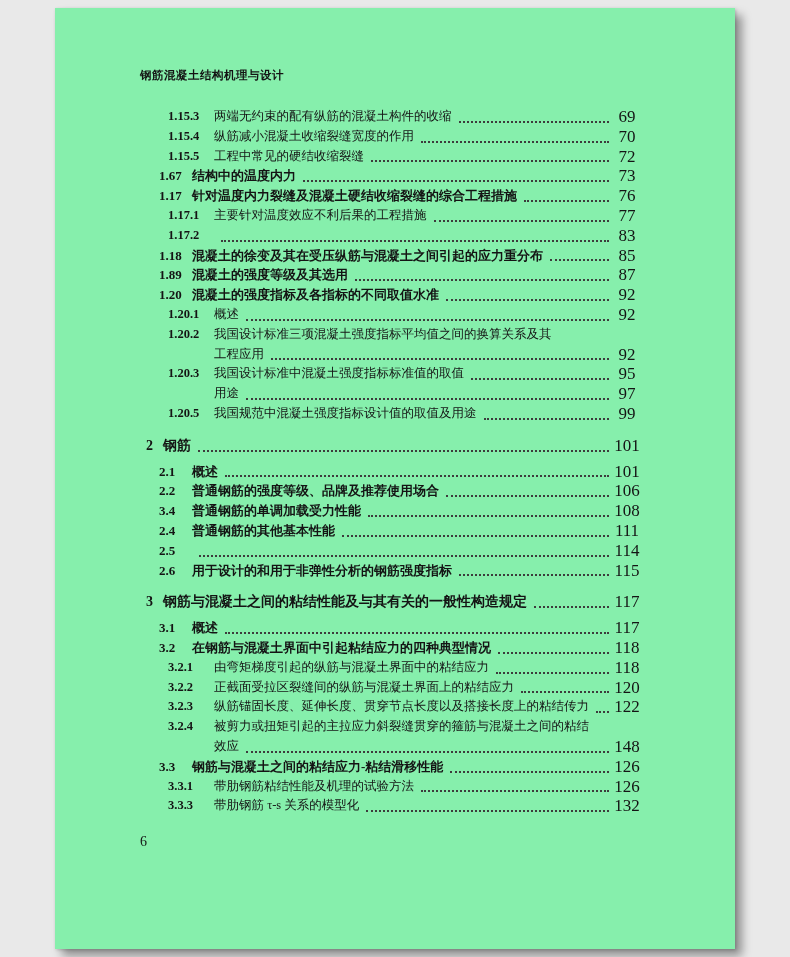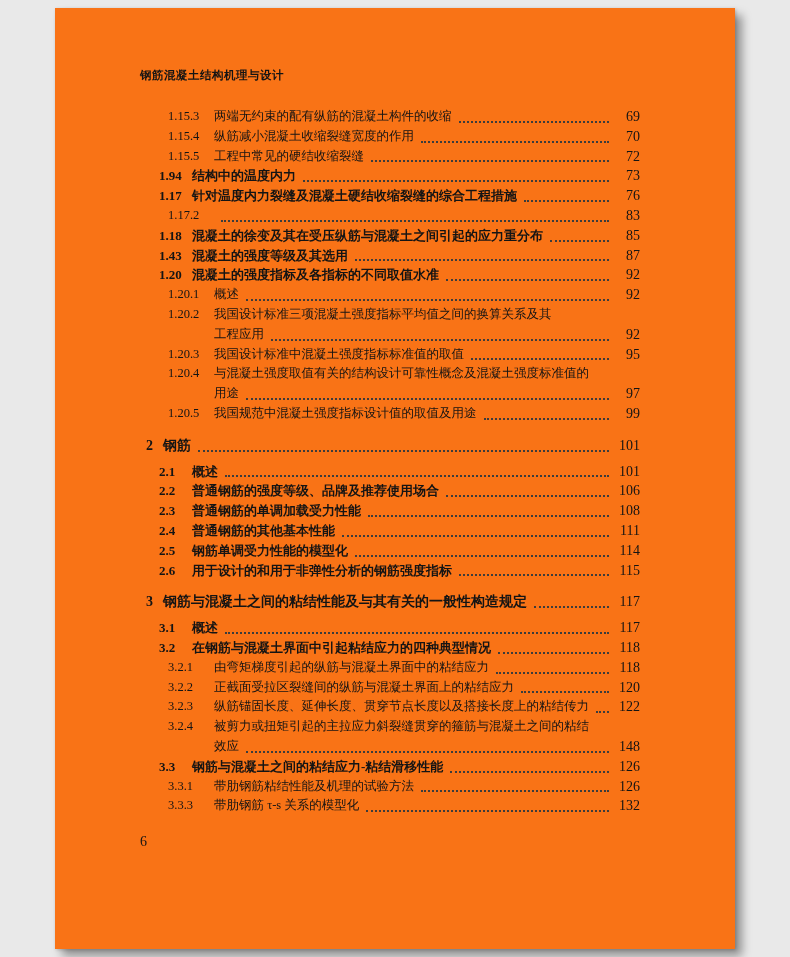--- a/index.html
+++ b/index.html
@@ -8,21 +8,21 @@
     background: #e9e9e9;
     font-family: "Liberation Serif", "DejaVu Serif", serif;
     color: #141414;
     overflow: hidden;
     position: relative;
   }
   .paper {
     position: absolute;
     left: 55px; top: 8px;
     width: 680px; height: 941px;
-    background: #f97316;
+    background: #86efac;
     box-shadow: 7px 7px 9px rgba(0,0,0,0.38), 1px 1px 3px rgba(0,0,0,0.18);
     padding: 60px 95px 0 85px;
   }
   .running-header {
     font-family: "Liberation Sans", "DejaVu Sans", sans-serif;
     font-weight: bold;
     font-size: 11.5px;
     letter-spacing: 0.5px;
     margin-bottom: 24px;
   }
@@ -37,27 +37,27 @@
   .title { flex: none; text-align: right; }
   .leader {
     flex: 1 1 auto;
     min-width: 12px;
     border-bottom: 2px dotted #3c3c3c;
     margin: 0 5px 4px 7px;
   }
   .pg {
     flex: none;
     min-width: 26px;
-    text-align: right;
+    text-align: center;
     font-weight: normal;
-    font-size: 14px;
+    font-size: 17px;
   }
   
   .lv-sub { font-size: 12.5px; padding-left: 28px; font-weight: normal; }
-  .lv-sub .num { width: 46px; }
+  .lv-sub .num { width: 46px; font-weight: bold; }
   .lv-sub .line2 { padding-left: 46px; }
   
   .lv-section { font-size: 13px; padding-left: 19px; font-weight: bold; }
   .lv-section .num { width: 33px; }
   
   .lv-chapter { font-size: 14px; padding-left: 6px; font-weight: bold; margin: 12px 0 6px; }
   .lv-chapter .num { width: 17px; }
   .folio {
     margin-top: 18px;
     font-size: 14px;
@@ -89,52 +89,60 @@
       <div class="toc-entry lv-sub">
         <div class="line">
           <span class="num">1.15.5</span>
           <span class="title">工程中常见的硬结收缩裂缝</span>
           <span class="leader"></span>
           <span class="pg">72</span>
         </div>
       </div>
       <div class="toc-entry lv-section">
         <div class="line">
-          <span class="num">1.94</span>
+          <span class="num">1.67</span>
           <span class="title">结构中的温度内力</span>
           <span class="leader"></span>
           <span class="pg">73</span>
         </div>
       </div>
       <div class="toc-entry lv-section">
         <div class="line">
           <span class="num">1.17</span>
           <span class="title">针对温度内力裂缝及混凝土硬结收缩裂缝的综合工程措施</span>
           <span class="leader"></span>
           <span class="pg">76</span>
         </div>
       </div>
       <div class="toc-entry lv-sub">
         <div class="line">
+          <span class="num">1.17.1</span>
+          <span class="title">主要针对温度效应不利后果的工程措施</span>
+          <span class="leader"></span>
+          <span class="pg">77</span>
+        </div>
+      </div>
+      <div class="toc-entry lv-sub">
+        <div class="line">
           <span class="num">1.17.2</span>
           <span class="leader"></span>
           <span class="pg">83</span>
         </div>
       </div>
       <div class="toc-entry lv-section">
         <div class="line">
           <span class="num">1.18</span>
           <span class="title">混凝土的徐变及其在受压纵筋与混凝土之间引起的应力重分布</span>
           <span class="leader"></span>
           <span class="pg">85</span>
         </div>
       </div>
       <div class="toc-entry lv-section">
         <div class="line">
-          <span class="num">1.43</span>
+          <span class="num">1.89</span>
           <span class="title">混凝土的强度等级及其选用</span>
           <span class="leader"></span>
           <span class="pg">87</span>
         </div>
       </div>
       <div class="toc-entry lv-section">
         <div class="line">
           <span class="num">1.20</span>
           <span class="title">混凝土的强度指标及各指标的不同取值水准</span>
           <span class="leader"></span>
@@ -162,24 +170,20 @@
       </div>
       <div class="toc-entry lv-sub">
         <div class="line">
           <span class="num">1.20.3</span>
           <span class="title">我国设计标准中混凝土强度指标标准值的取值</span>
           <span class="leader"></span>
           <span class="pg">95</span>
         </div>
       </div>
       <div class="toc-entry lv-sub">
-        <div class="line line1">
-          <span class="num">1.20.4</span>
-          <span class="title">与混凝土强度取值有关的结构设计可靠性概念及混凝土强度标准值的</span>
-        </div>
         <div class="line line2">
           <span class="title">用途</span>
           <span class="leader"></span>
           <span class="pg">97</span>
         </div>
       </div>
       <div class="toc-entry lv-sub">
         <div class="line">
           <span class="num">1.20.5</span>
           <span class="title">我国规范中混凝土强度指标设计值的取值及用途</span>
@@ -206,38 +210,37 @@
       <div class="toc-entry lv-section">
         <div class="line">
           <span class="num">2.2</span>
           <span class="title">普通钢筋的强度等级、品牌及推荐使用场合</span>
           <span class="leader"></span>
           <span class="pg">106</span>
         </div>
       </div>
       <div class="toc-entry lv-section">
         <div class="line">
-          <span class="num">2.3</span>
+          <span class="num">3.4</span>
           <span class="title">普通钢筋的单调加载受力性能</span>
           <span class="leader"></span>
           <span class="pg">108</span>
         </div>
       </div>
       <div class="toc-entry lv-section">
         <div class="line">
           <span class="num">2.4</span>
           <span class="title">普通钢筋的其他基本性能</span>
           <span class="leader"></span>
           <span class="pg">111</span>
         </div>
       </div>
       <div class="toc-entry lv-section">
         <div class="line">
           <span class="num">2.5</span>
-          <span class="title">钢筋单调受力性能的模型化</span>
           <span class="leader"></span>
           <span class="pg">114</span>
         </div>
       </div>
       <div class="toc-entry lv-section">
         <div class="line">
           <span class="num">2.6</span>
           <span class="title">用于设计的和用于非弹性分析的钢筋强度指标</span>
           <span class="leader"></span>
           <span class="pg">115</span>

